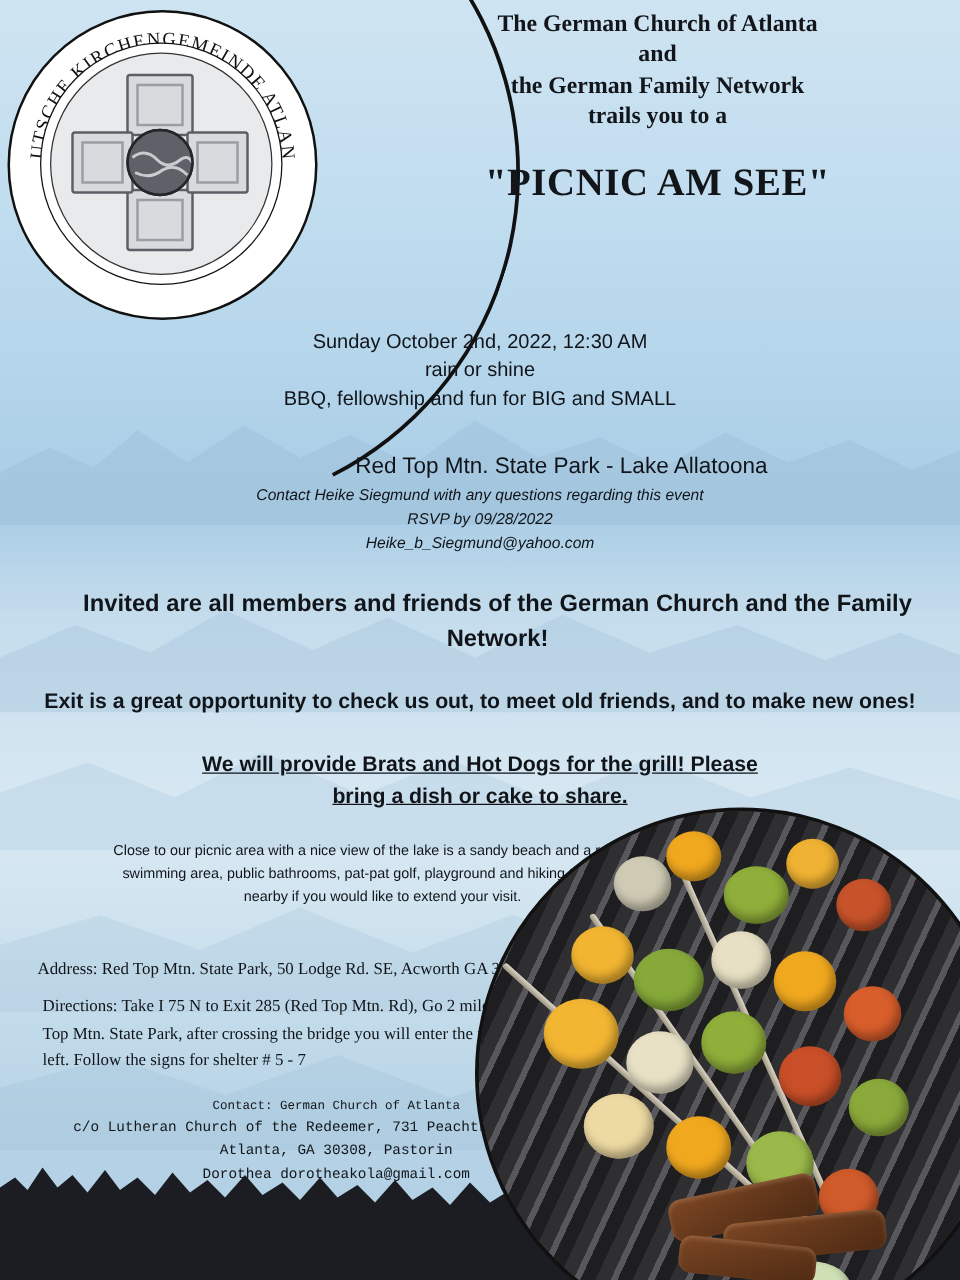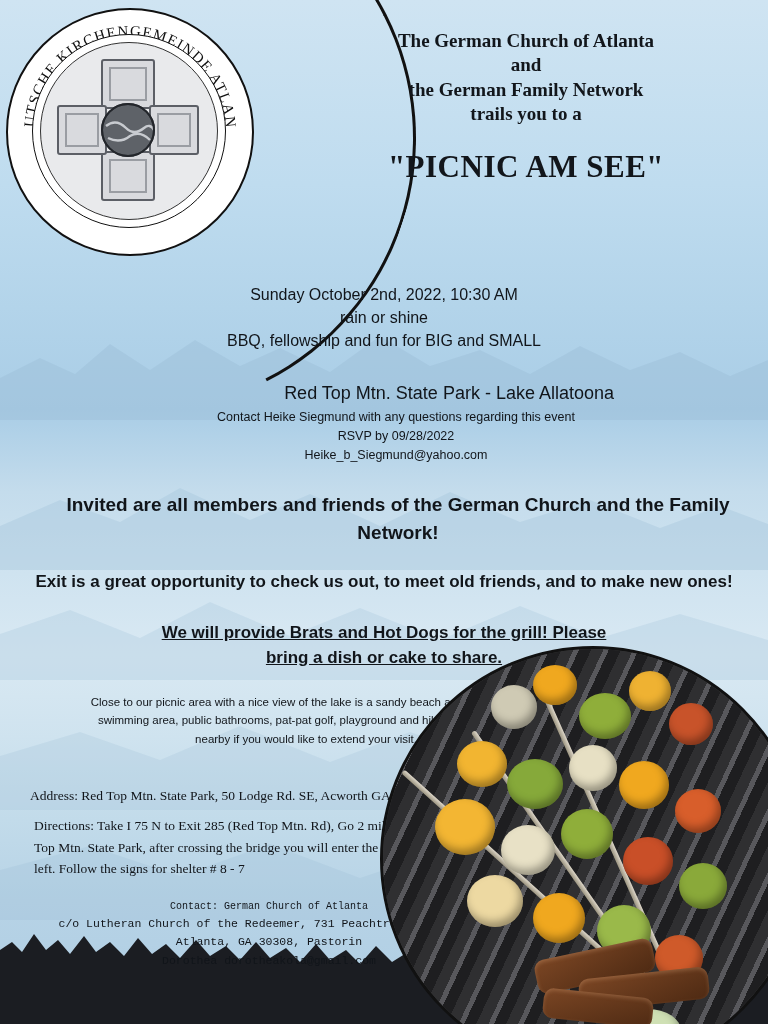--- a/index.html
+++ b/index.html
@@ -149,21 +149,21 @@
     transform-origin: left center;
   }
   .meat {
     position: absolute;
     border-radius: 10px;
     background: linear-gradient(160deg, #7b4624, #4e2a13);
     box-shadow: inset 0 2px 4px rgba(255,200,150,.25);
   }
 
   
-  .txt { position: absolute; margin-top: 21px; }
+  .txt { position: absolute; }
 
   .serif-head {
     font-family: "Liberation Serif", serif;
     font-weight: bold;
     color: #12161b;
     text-align: center;
     line-height: 1.28;
   }
   .head-line1 { font-size: 19px; }
   .picnic-title {
@@ -325,27 +325,27 @@
   <div class="txt serif-head head-line1" style="left:296px; top:8px; width:460px;">
     <div>The German Church of Atlanta</div>
     <div>and</div>
     <div>the German Family Network</div>
     <div>trails you to a</div>
   </div>
 
   <div class="txt picnic-title" style="left:296px; top:128px; width:460px;">"PICNIC AM SEE"</div>
 
   <div class="txt when" style="left:154px; top:262px; width:460px;">
-    <div>Sunday October 2nd,  2022, 10:30 AM</div>
+    <div>Sunday October 2nd,  2022, 12:30 AM</div>
     <div>rain or shine</div>
     <div>BBQ, fellowship and fun for BIG and SMALL</div>
   </div>
 
   <div class="txt place" style="left:154px; top:362px; width:460px;">Red Top Mtn. State Park - Lake Allatoona</div>
-  <div class="txt contact-small" style="left:146px; top:387px; width:500px;">
+  <div class="txt contact-small" style="left:134px; top:387px; width:500px;font-style:italic;">
     <div>Contact Heike Siegmund with any questions regarding this event</div>
     <div>RSVP by 09/28/2022</div>
     <div>Heike_b_Siegmund@yahoo.com</div>
   </div>
 
   <div class="txt invite" style="left:28px; top:470px; width:740px;">
     <div>Invited are all members and friends of the German Church and the Family</div>
     <div>Network!</div>
   </div>
 
@@ -360,21 +360,21 @@
     <div>Close to our picnic area with a nice view of the lake is a sandy beach and a roped off</div>
     <div>swimming area, public bathrooms, pat-pat golf,  playground and hiking trails are all</div>
     <div>nearby if you would like to extend your visit.</div>
   </div>
 
   <div class="txt addr" style="left:30px; top:764px; width:500px;">Address: Red Top Mtn. State Park, 50 Lodge Rd. SE, Acworth GA 30107 Shelter # 7</div>
 
   <div class="txt addr" style="left:34px; top:794px; width:470px;">
     <div>Directions: Take I 75 N to Exit 285 (Red Top Mtn. Rd), Go 2 miles East to Red</div>
     <div>Top Mtn. State Park, after crossing the bridge you will enter the park on the</div>
-    <div>left. Follow the signs for shelter # 8 - 7</div>
+    <div>left. Follow the signs for shelter # 5 - 7</div>
   </div>
 
   <div class="txt footer" style="left:34px; top:878px; width:470px;">
     <div>Contact: German Church of Atlanta</div>
     <div class="f-mid">c/o Lutheran Church of the Redeemer, 731 Peachtree Street NE, Atlanta, GA 30308, Pastorin</div>
     <div class="f-mid">Dorothea  dorotheakola@gmail.com</div>
   </div>
 
   <div class="photo-circle">
     <div class="grill-bg"></div>

